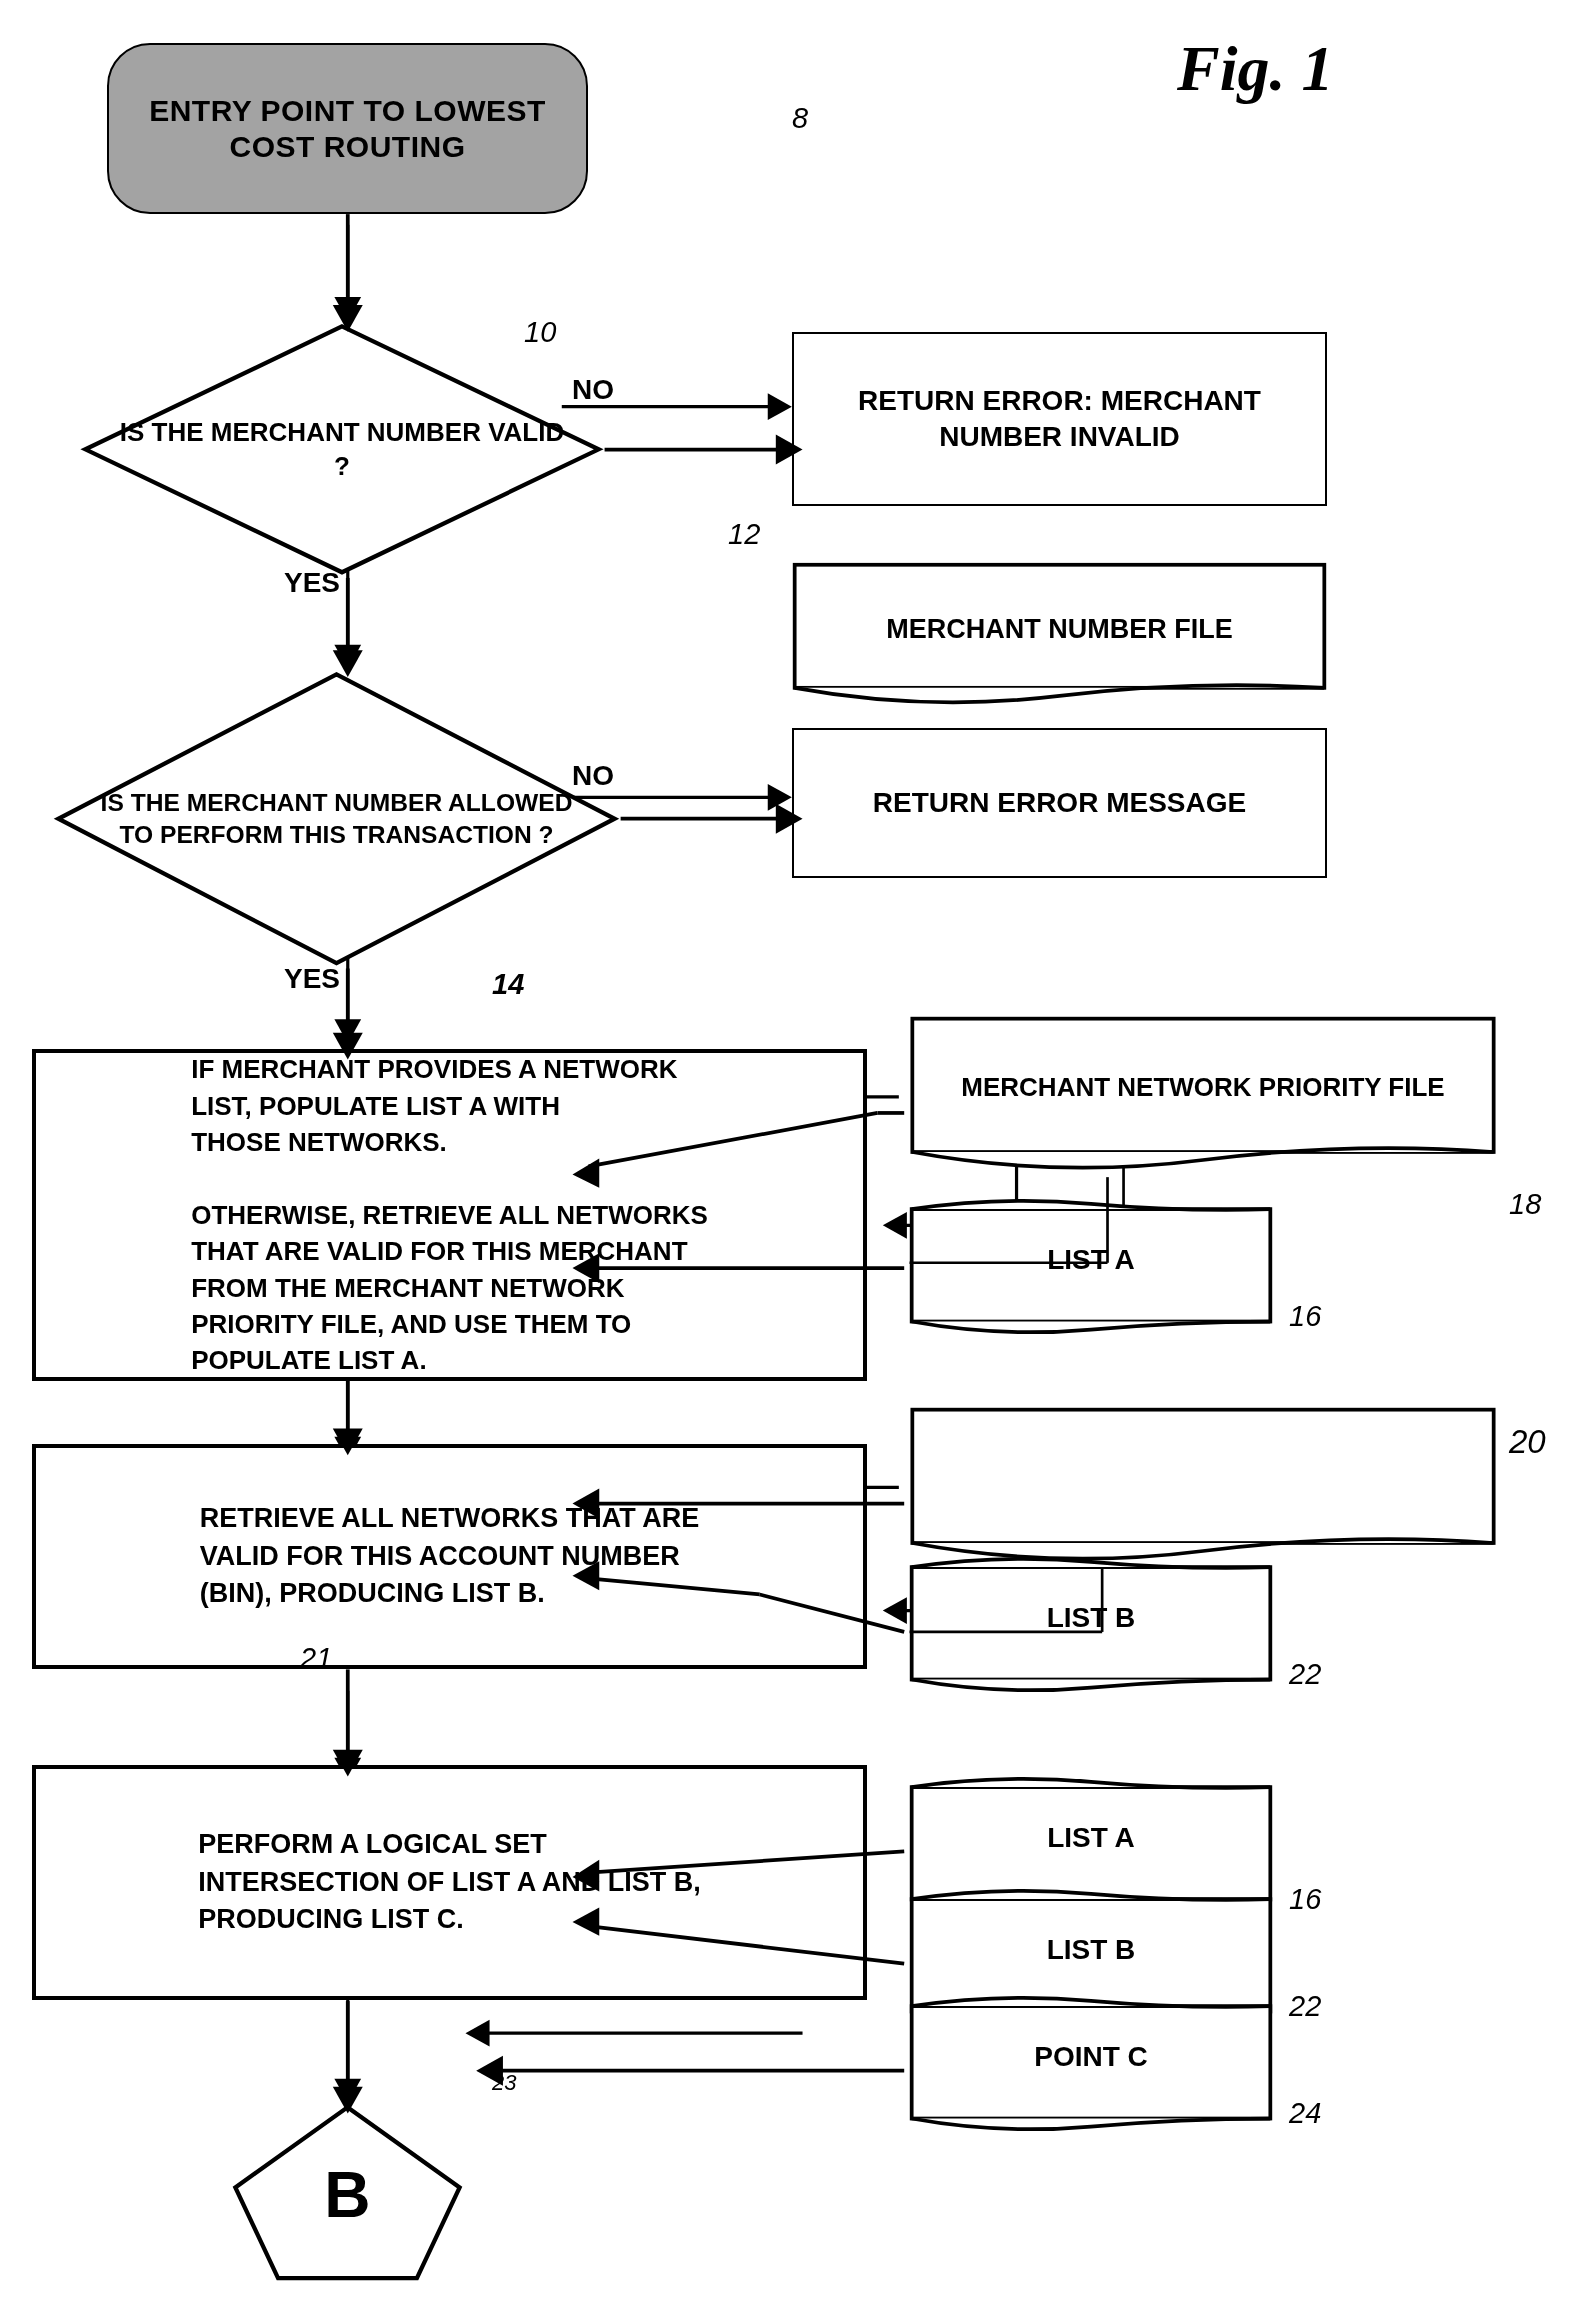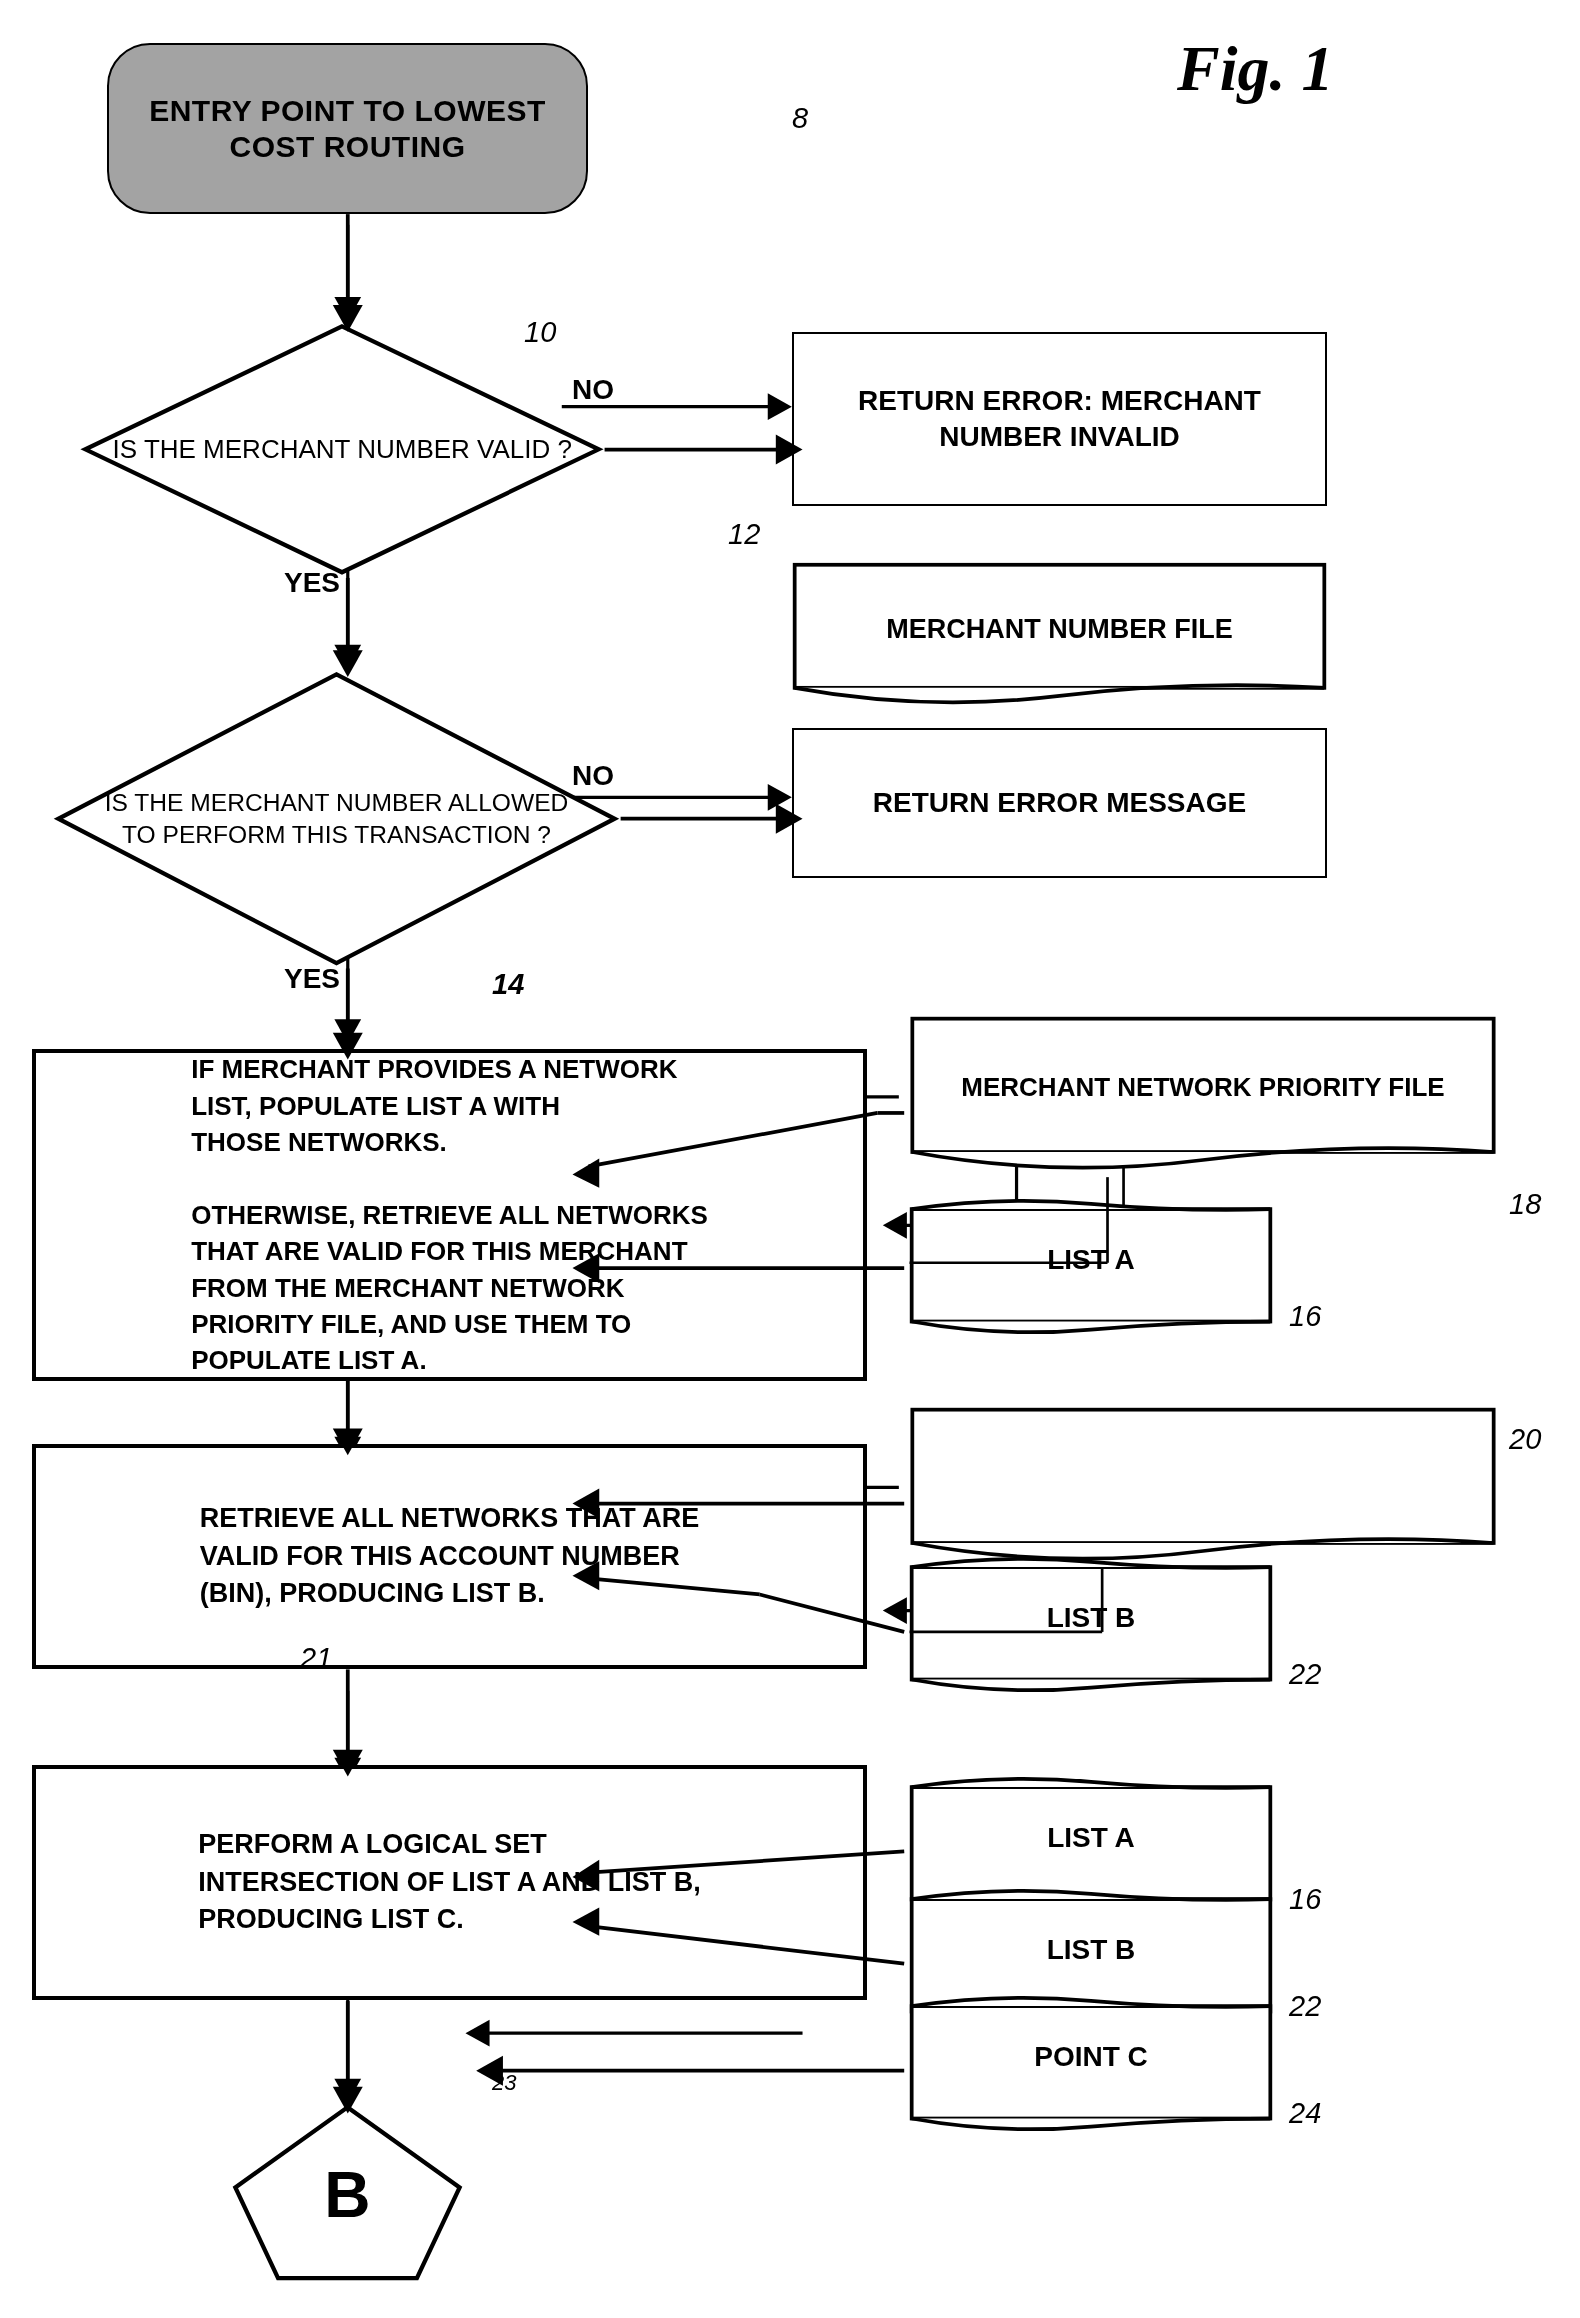--- a/index.html
+++ b/index.html
@@ -37,24 +37,24 @@
     }
     .diamond-wrapper {
       position: absolute;
     }
     .diamond-text {
       position: absolute;
       top: 0; left: 0;
       width: 100%; height: 100%;
       display: flex;
       align-items: center;
-      justify-content: flex-end;
+      justify-content: flex-start;
       text-align: center;
       font-size: 28px;
-      font-weight: normal;
+      font-weight: bold;
       line-height: 1.3;
       padding: 32px;
     }
     .rect-box {
       border: 2.7px solid #000;
       background: #fff;
       font-size: 28px;
       font-weight: bold;
       text-align: center;
       line-height: 1.3;
@@ -291,21 +291,21 @@
 
   <div class="label-text" style="top:1300px; left:1289px; font-size:29px; font-style:italic;">16</div>
 
   <div class="file-shape" style="top:1407px; left:909px; width:588px; height:160px;">
     <svg viewBox="0 0 1100 300" xmlns="http://www.w3.org/2000/svg">
       <rect x="5" y="5" width="1090" height="250" fill="white" stroke="black" stroke-width="7"></rect>
       <path d="M5,255 Q275,305 550,270 Q825,235 1095,255" fill="white" stroke="black" stroke-width="7"></path>
     </svg>
   </div>
 
-  <div class="label-text" style="top:1423px; left:1509px; font-size:29px; font-style:italic;">20</div>
+  <div class="label-text" style="top:1423px; left:1509px; font-size:33px; font-style:italic;">20</div>
 
   <div class="shape rect-box-thick" style="top:1444px; left:32px; width:835px; height:225px; font-size:27px; text-align:left; padding:21.4px 27px;">
     <div>RETRIEVE ALL NETWORKS THAT ARE<br>
     VALID FOR THIS ACCOUNT NUMBER<br>
     (BIN), PRODUCING LIST B.</div>
   </div>
 
   <div class="file-shape" style="top:1551px; left:909px; width:364px; height:150px;">
     <svg viewBox="0 0 680 280" xmlns="http://www.w3.org/2000/svg">
       <rect x="5" y="30" width="670" height="210" fill="white" stroke="black" stroke-width="7"></rect>

